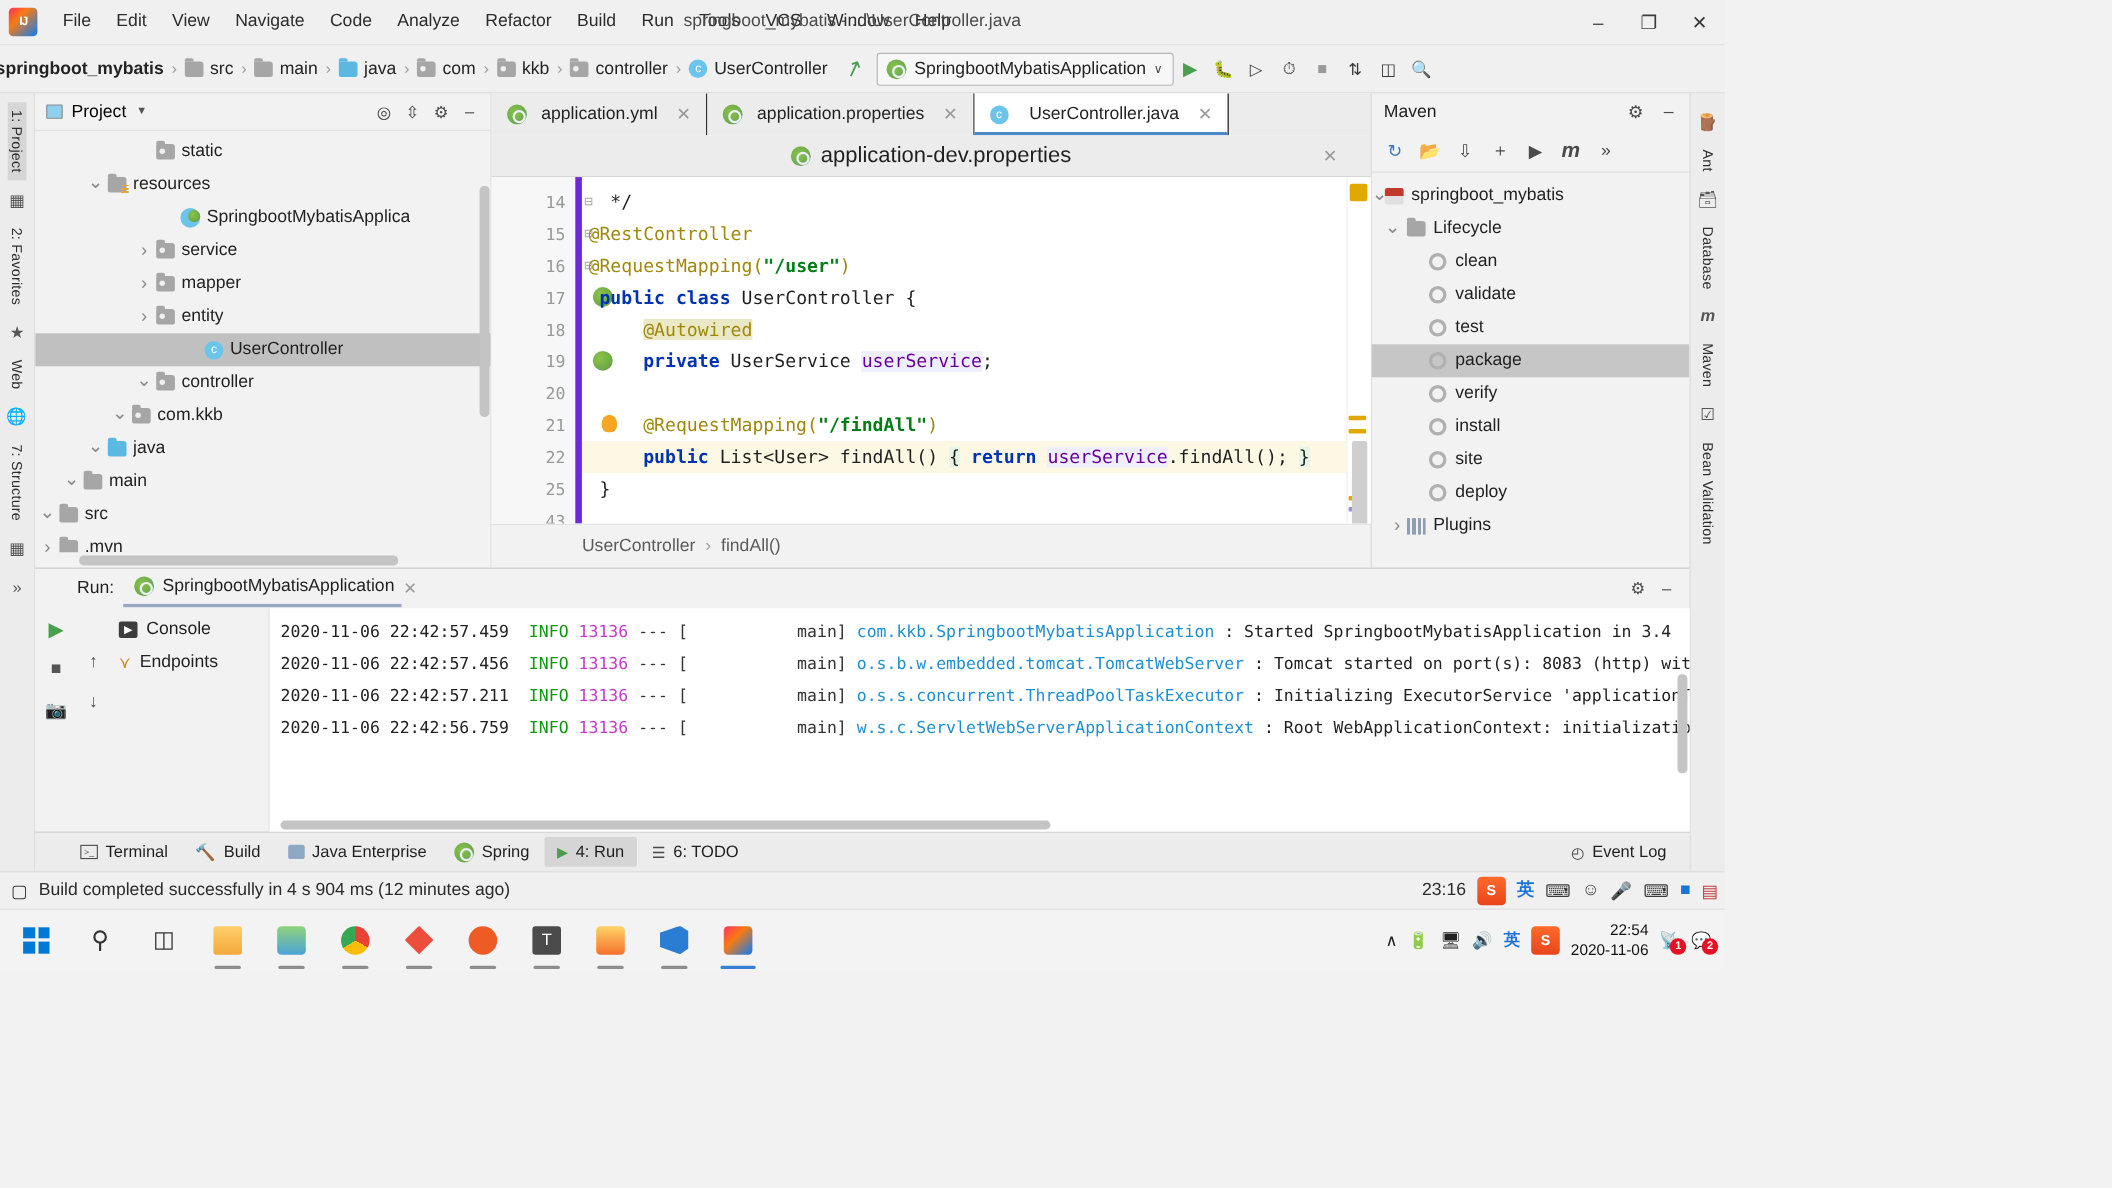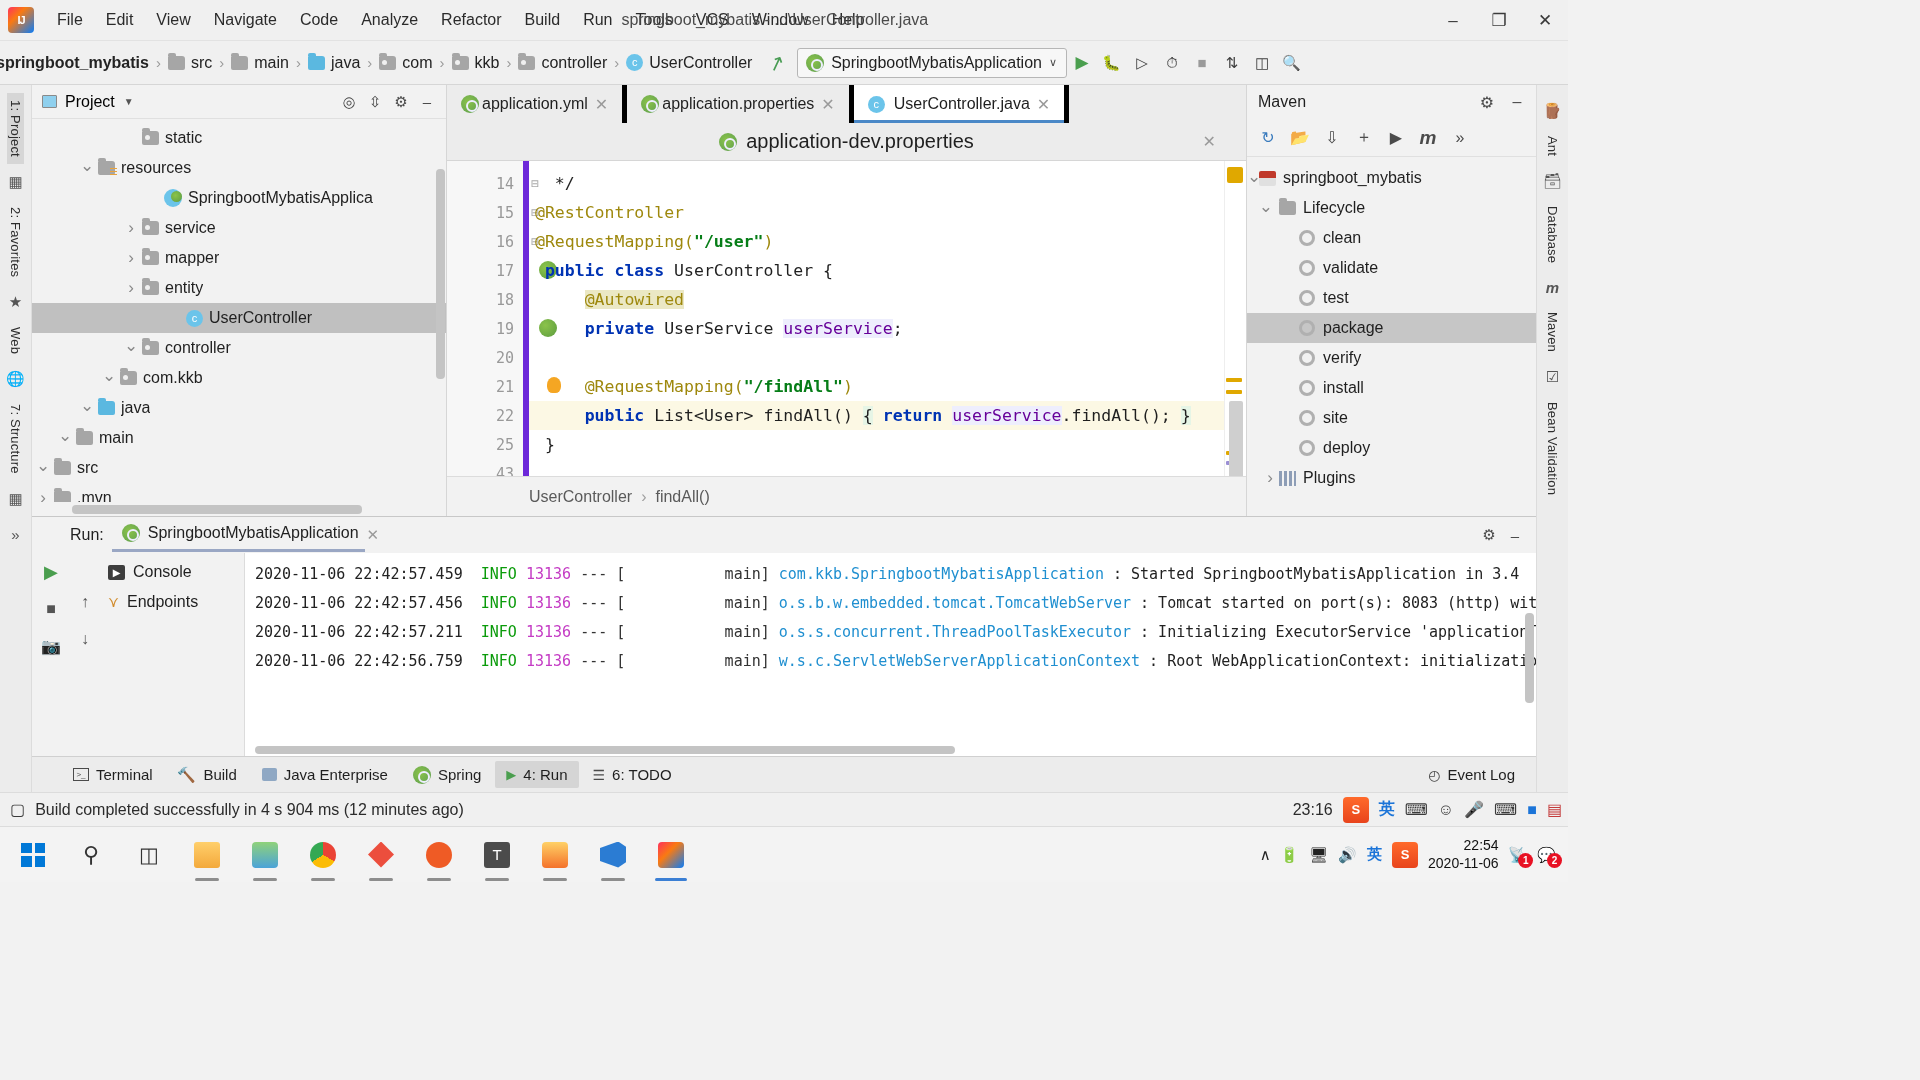--- a/index.html
+++ b/index.html
@@ -128,22 +128,22 @@
     background:radial-gradient(circle at 40% 40%,#8bc34a,#5d9c40);}
   .vscroll {
     position:absolute; right:1px; width:9px; background:#c4c4c4; border-radius:4px;
   }
   .hscroll-proj{ height:9px;background:#c4c4c4;border-radius:4px;margin:0 0 0 40px; }
 
   
   .editor { flex:1; display:flex; flex-direction:column; min-width:0; background:#fff; }
   .tabrow { display:flex; height:38px; background:#ececec; flex:0 0 38px; }
   .etab {
-    display:flex;align-items:center;gap:3px;padding:0 14px;font-size:16px;color:#1f1f1f;
-    border-right:5px solid #000000;background:#ececec;white-space:nowrap;position:relative;
+    display:flex;align-items:center;gap:13px;padding:0 14px;font-size:16px;color:#1f1f1f;
+    border-right:1px solid #000000;background:#ececec;white-space:nowrap;position:relative;
   }
   .etab.active{ background:#fff; }
   .etab.active:after{content:"";position:absolute;left:0;right:0;bottom:0;height:3px;background:#4a88c7;}
   .etab .x{color:#9a9a9a;font-size:16px;margin-left:4px;}
   .tabrow2{
     height:38px;background:#ececec;display:flex;align-items:center;justify-content:center;
     border-bottom:1px solid #d6d6d6;flex:0 0 38px;position:relative;
   }
   .tabrow2 .inner{display:flex;align-items:center;gap:9px;font-size:20px;}
   .tabrow2 .x{position:absolute;right:30px;color:#9a9a9a;font-size:16px;}

